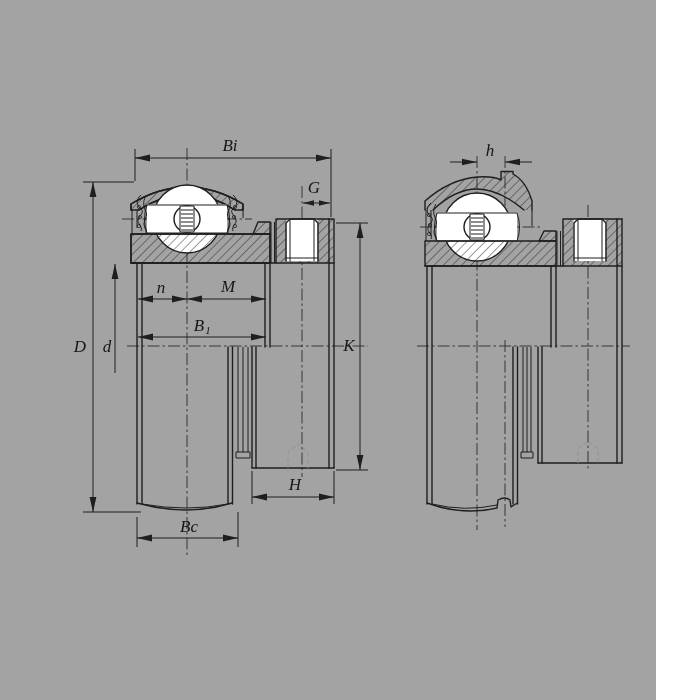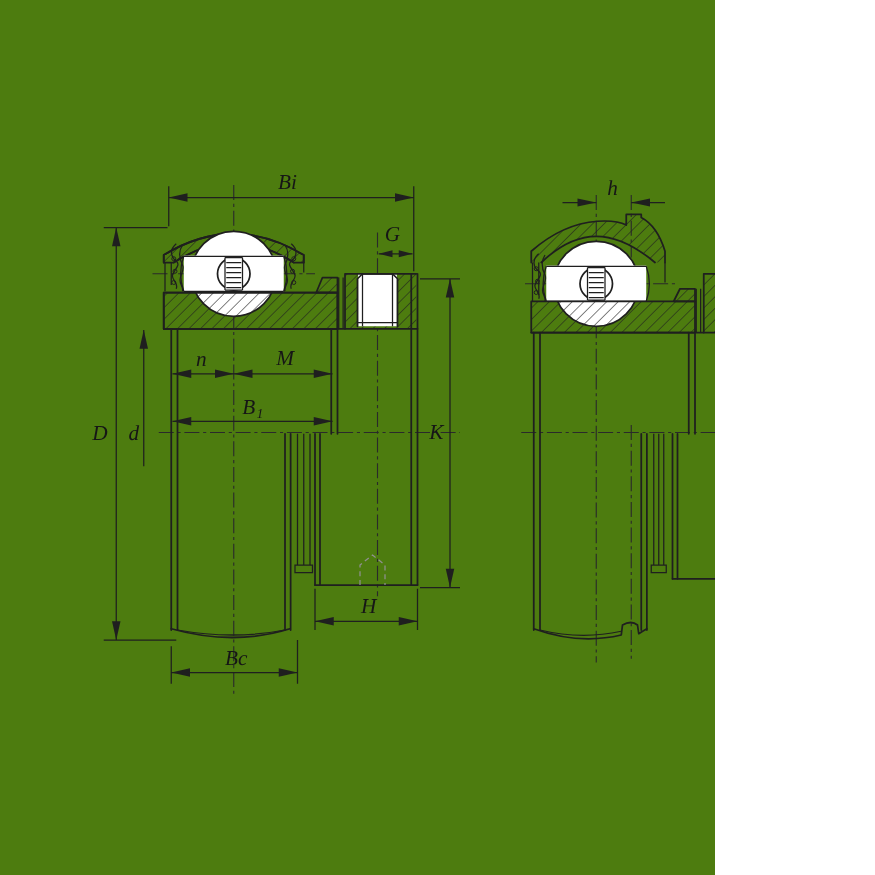--- a/index.html
+++ b/index.html
@@ -1,16 +1,16 @@
 <!DOCTYPE html>
 <html><head>
 <meta charset="utf-8">
 <style>
   html,body{margin:0;padding:0;background:#ffffff;}
-  .page{position:relative;width:572px;height:700px;background:#4d7c0f;overflow:hidden;
+  .page{position:relative;width:656px;height:700px;background:#a3a3a3;overflow:hidden;
         font-family:"Liberation Serif", serif;}
   svg{display:block;}
   .ol{fill:none;stroke:#1f1f1f;stroke-width:1.4;stroke-linejoin:round;stroke-linecap:round;}
   .thin{fill:none;stroke:#1f1f1f;stroke-width:1;}
   .cl{fill:none;stroke:#2a2a2a;stroke-width:0.9;stroke-dasharray:12 3 2.5 3;}
   .hid{fill:none;stroke:#909090;stroke-width:1;stroke-dasharray:4 3;}
   .wf{fill:#ffffff;stroke:#1f1f1f;stroke-width:1.4;}
   .er{fill:#ffffff;stroke:none;}
   .ar{fill:#1f1f1f;stroke:none;}
   .lbl{font:italic 17px "Liberation Serif", serif;fill:#161616;text-anchor:middle;}

